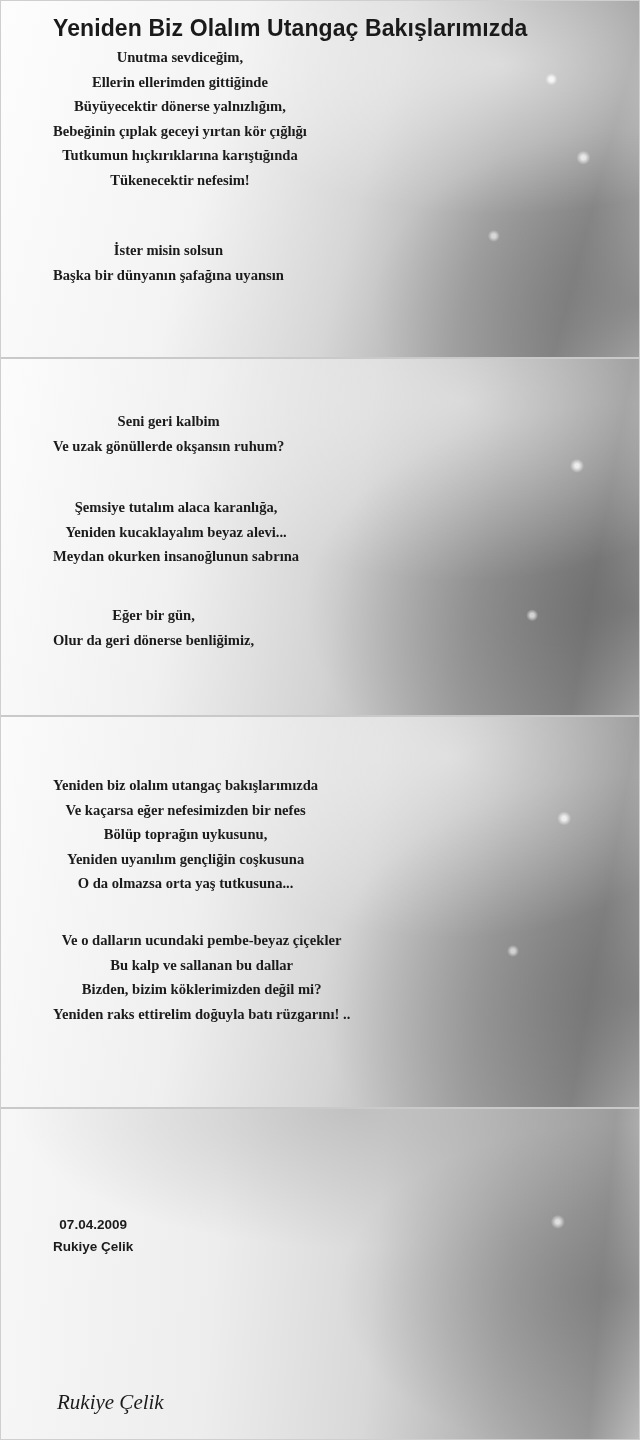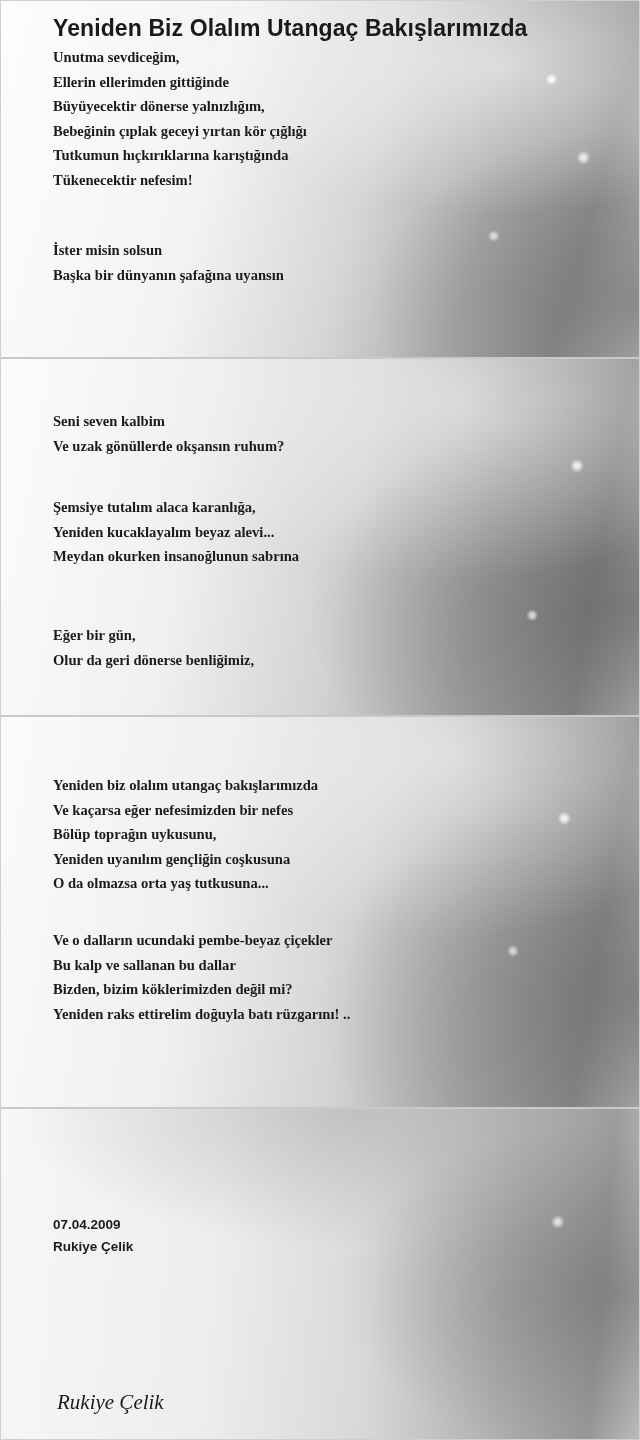--- a/index.html
+++ b/index.html
@@ -14,20 +14,21 @@
     overflow: hidden;
   }
   .page {
     position: relative;
     width: 640px;
     height: 1440px;
     border: 1px solid #cfcfcf;
     box-sizing: border-box;
     overflow: hidden;
     background: #eab308;
+    text-align: center;
   }
   
   .band {
     position: absolute;
     left: 0;
     width: 640px;
     overflow: hidden;
   }
   .band-1 { top: 0px;    height: 356px; }
   .band-2 { top: 358px;  height: 356px; }
@@ -159,31 +160,31 @@
       <span class="line">Tutkumun hıçkırıklarına karıştığında</span>
       <span class="line">Tükenecektir  nefesim!</span>
     </div>
 
     <div class="stanza" style="top:237px">
       <span class="line">İster misin solsun</span>
       <span class="line">Başka bir dünyanın şafağına uyansın</span>
     </div>
 
     <div class="stanza" style="top:408px">
-      <span class="line">Seni seven kalbim</span>
+      <span class="line">Seni geri kalbim</span>
       <span class="line">Ve uzak gönüllerde okşansın ruhum?</span>
     </div>
 
     <div class="stanza" style="top:494px">
       <span class="line">Şemsiye tutalım alaca karanlığa,</span>
       <span class="line">Yeniden kucaklayalım beyaz alevi...</span>
       <span class="line">Meydan okurken insanoğlunun sabrına</span>
     </div>
 
-    <div class="stanza" style="top:622px">
+    <div class="stanza" style="top:602px">
       <span class="line">Eğer bir gün,</span>
       <span class="line">Olur da geri dönerse benliğimiz,</span>
     </div>
 
     <div class="stanza" style="top:772px">
       <span class="line">Yeniden biz olalım utangaç bakışlarımızda</span>
       <span class="line">Ve kaçarsa eğer nefesimizden bir nefes</span>
       <span class="line">Bölüp toprağın uykusunu,</span>
       <span class="line">Yeniden uyanılım gençliğin coşkusuna</span>
       <span class="line">O da olmazsa orta yaş tutkusuna...</span>

